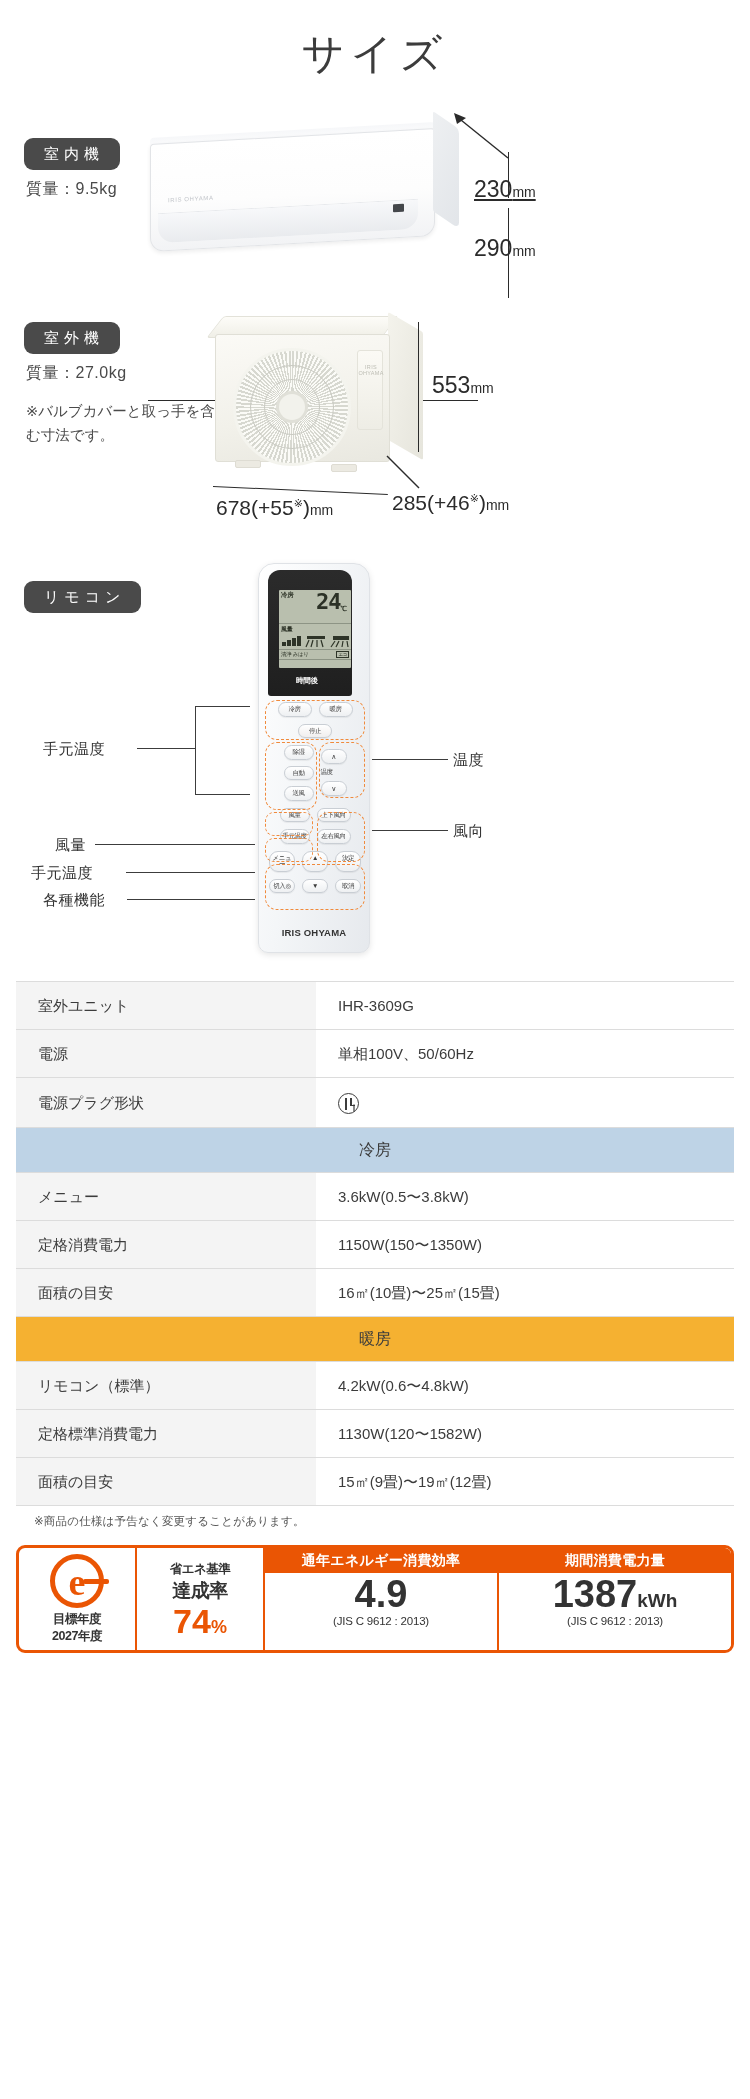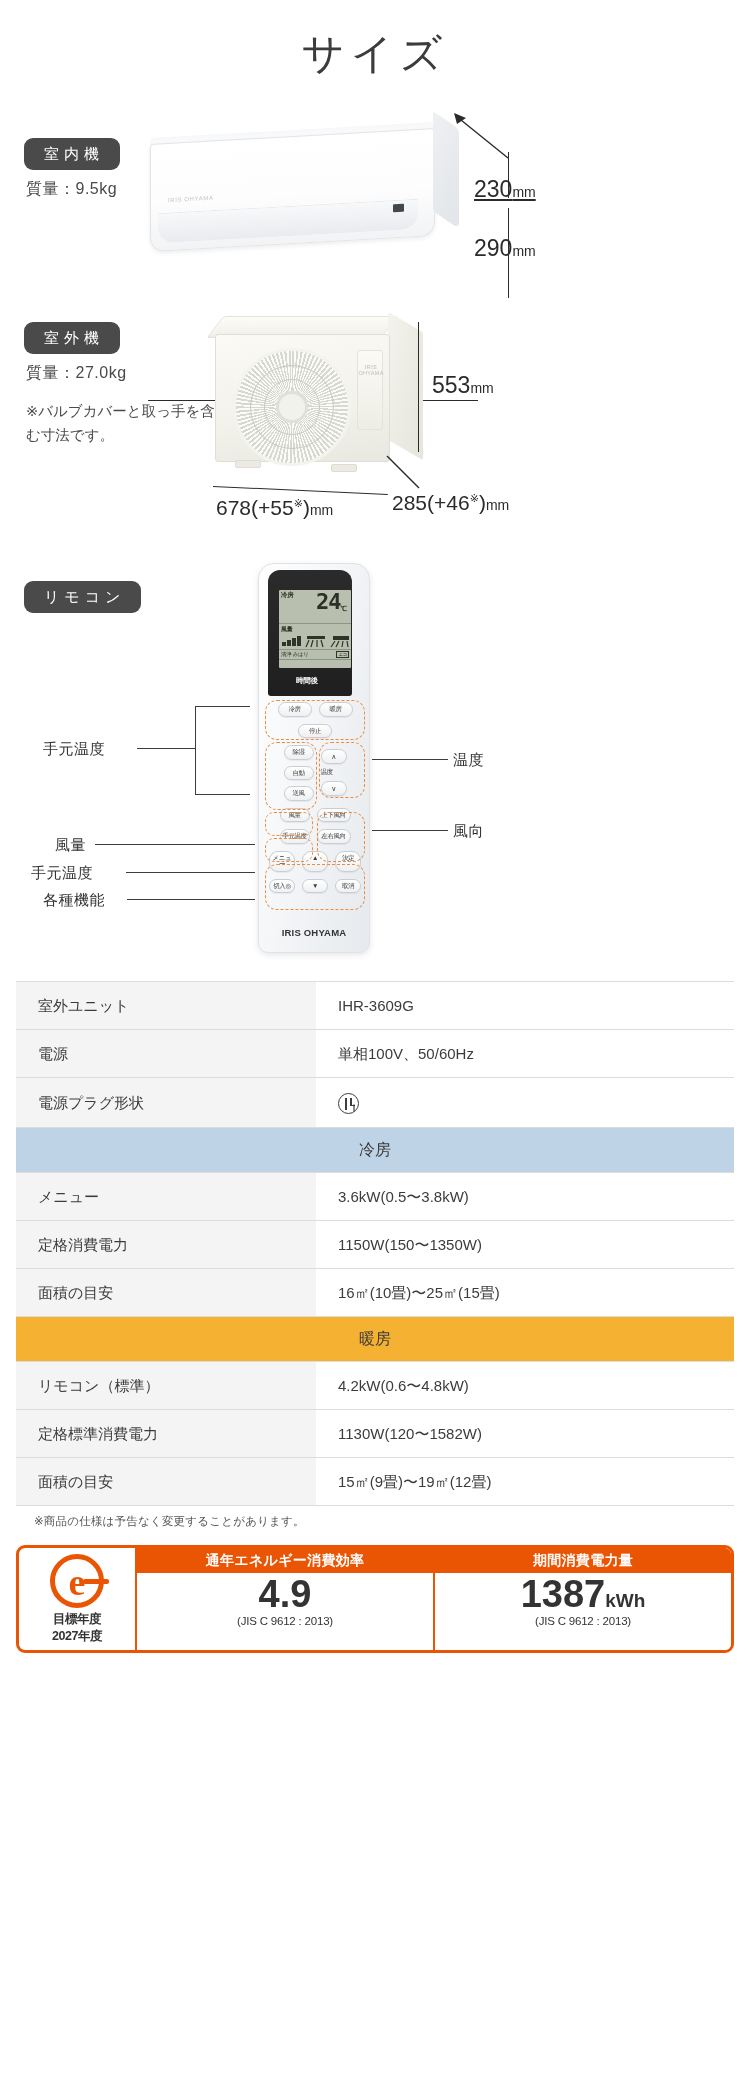--- a/index.html
+++ b/index.html
@@ -607,20 +607,25 @@
 </div>
 
 <div class="energy">
 
   <div class="en-col en-logo">
     <div class="en-e">e</div>
     <div class="en-target">目標年度</div>
     <div class="en-year">2027年度</div>
   </div>
 
+  <div class="en-col en-rate">
+    <div class="en-rate-l1">省エネ基準</div>
+    <div class="en-rate-l2">達成率</div>
+    <div class="en-rate-num"><span>74</span><span class="pct">%</span></div>
+  </div>
 
   <div class="en-val">
     <div class="en-val-head">通年エネルギー消費効率</div>
     <div class="en-val-body">
       <div class="en-big">4.9</div>
       <div class="en-sub">(JIS C 9612 : 2013)</div>
     </div>
   </div>
 
   <div class="en-div"></div>

